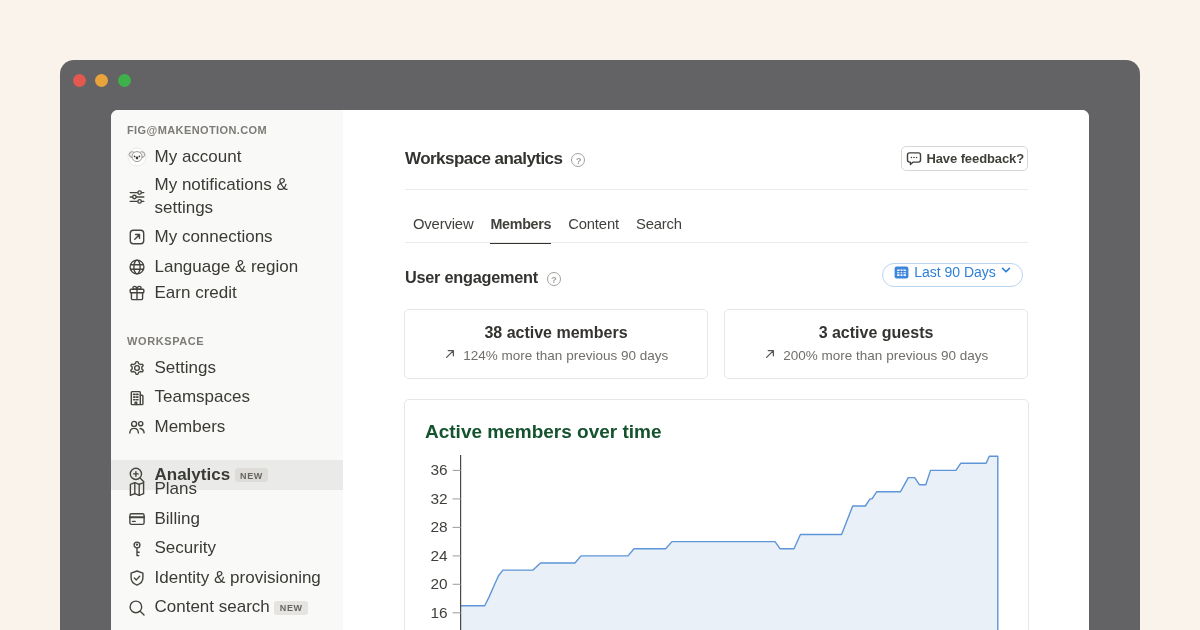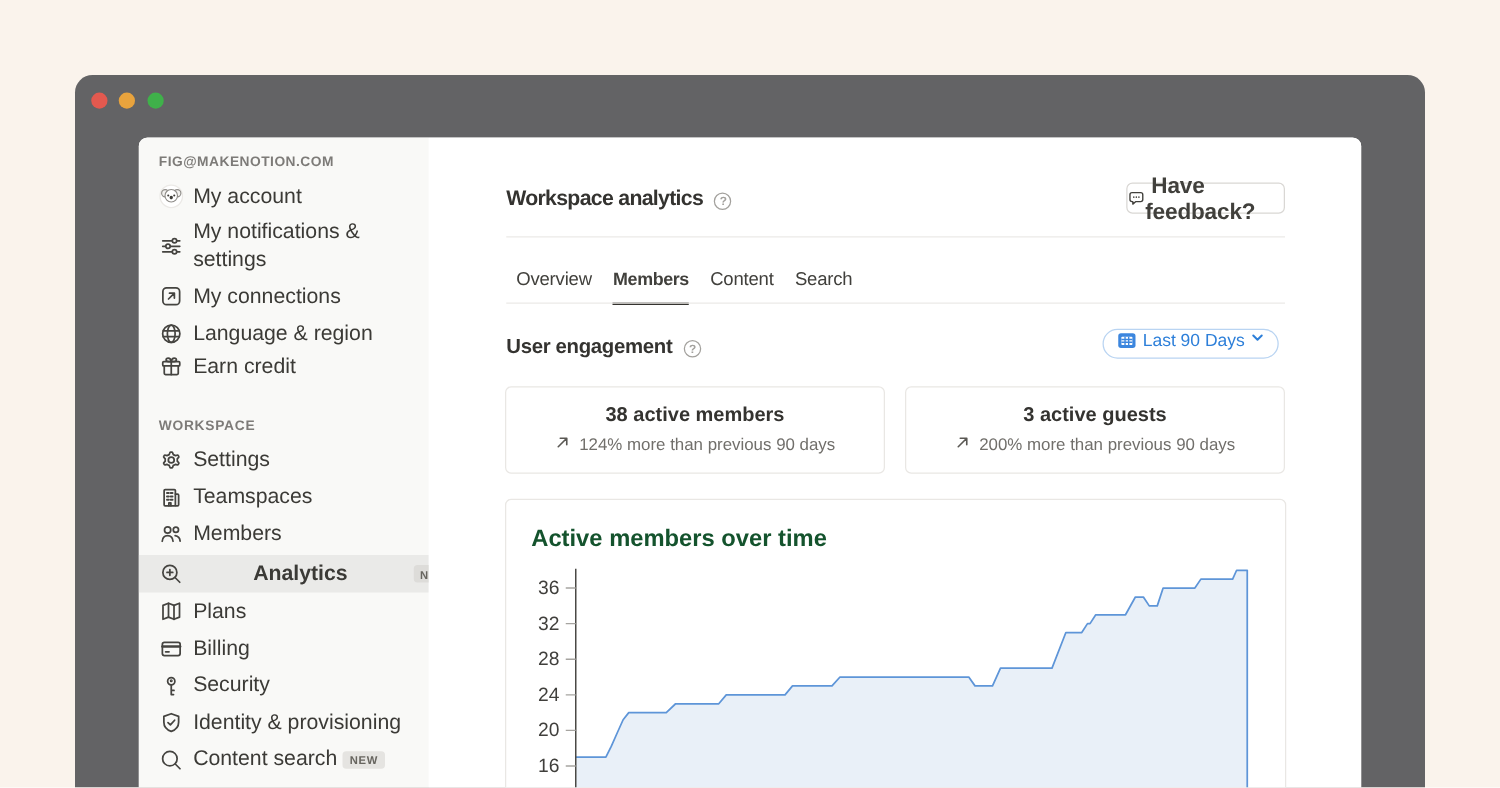--- a/index.html
+++ b/index.html
@@ -16,21 +16,21 @@
   .row .tx { font-size:17px; color:#3b3a36; line-height:1.35; }
   .row.sel { background:#eaeae8; }
   .row.sel .tx { font-weight:bold; }
   .sb-head { position:absolute; left:16px; font-size:11px; font-weight:bold; letter-spacing:0.6px; color:#7d7b78; }
   .badge { font-size:9px; font-weight:bold; letter-spacing:0.6px; color:#67655f; background:#e5e4e1; border-radius:3px; padding:2.5px 5.5px 1.5px; margin-left:4.5px; }
   .row.sel .badge { background:#dddcd9; }
   
   .main { position:absolute; left:232px; top:0; width:746px; height:595px; background:#fff; }
   .h1 { position:absolute; left:62px; top:39px; font-size:17px; font-weight:bold; letter-spacing:-0.55px; color:#343330; }
   .help { display:inline-block; width:14px; height:14px; border:1px solid #a3a19d; border-radius:50%; color:#a3a19d; font-size:9.5px; text-align:center; line-height:13px; font-weight:bold; }
-  .fb-btn { position:absolute; left:558px; top:36px; width:127px; height:25px; border:1px solid #d9d7d4; border-radius:5px; display:flex; align-items:center; justify-content:center; font-size:18px; letter-spacing:-0.1px; font-weight:bold; color:#41403c; background:#fff; }
+  .fb-btn { position:absolute; left:558px; top:36px; width:127px; height:25px; border:1px solid #d9d7d4; border-radius:5px; display:flex; align-items:center; justify-content:center; font-size:13px; letter-spacing:-0.1px; font-weight:bold; color:#41403c; background:#fff; }
   .div1 { position:absolute; left:62px; top:79px; width:623px; height:1px; background:#eceae7; }
   .tabs { position:absolute; left:62px; top:101px; display:flex; }
   .tab { font-size:14.8px; letter-spacing:-0.15px; color:#41403c; padding:0 8px; margin-right:1px; height:33.2px; line-height:27px; }
   .tab.on { font-weight:bold; font-size:14.3px; letter-spacing:-0.3px; padding:0; margin-left:8px; margin-right:9px; border-bottom:2.8px solid #34332f; }
   .div2 { position:absolute; left:62px; top:131.5px; width:623px; height:1px; background:#eceae7; }
   .h2 { position:absolute; left:62px; top:158px; font-size:16.3px; font-weight:bold; letter-spacing:-0.25px; color:#343330; }
   .pill { position:absolute; left:539px; top:153px; width:141px; height:24px; border:1px solid #b9d4f2; border-radius:12.5px; display:flex; align-items:flex-start; justify-content:center; font-size:14px; font-weight:500; color:#2d7fd9; background:#fff; }
   .card { position:absolute; border:1px solid #e9e7e4; border-radius:5px; background:#fff; }
   .stat1 { left:61px; top:199px; width:304px; height:70px; text-align:center; }
   .stat2 { left:381px; top:199px; width:304px; height:70px; text-align:center; }
@@ -143,21 +143,21 @@
               <g stroke="#454440" stroke-width="1.4" fill="none" stroke-linecap="round" stroke-linejoin="round">
                 <circle cx="7.1" cy="6.9" r="2.5"></circle>
                 <path d="M2.8 16 C3 12.9 4.8 11.4 7.1 11.4 C9.4 11.4 11.2 12.9 11.4 16"></path>
                 <circle cx="13.7" cy="6.7" r="2.1"></circle>
                 <path d="M13.1 11.5 C15.5 11.8 16.9 13.5 17.1 15.9"></path>
               </g>
             </svg>
           </span>
           <span class="tx">Members</span>
         </div>
-        <div class="row sel" style="top:334px;gap:48px;">
+        <div class="row sel" style="top:350px;">
           <span class="ic">
             <svg width="20" height="20" viewBox="0 0 20 20">
               <g stroke="#454440" stroke-width="1.4" fill="none" stroke-linecap="round" stroke-linejoin="round">
                 <circle cx="8.9" cy="8.9" r="5.6"></circle>
                 <path d="M13 13 L16.8 16.8"></path>
                 <path d="M8.9 6.6 V11.2 M6.6 8.9 H11.2"></path>
               </g>
             </svg>
           </span>
           <span class="tx">Analytics</span>

